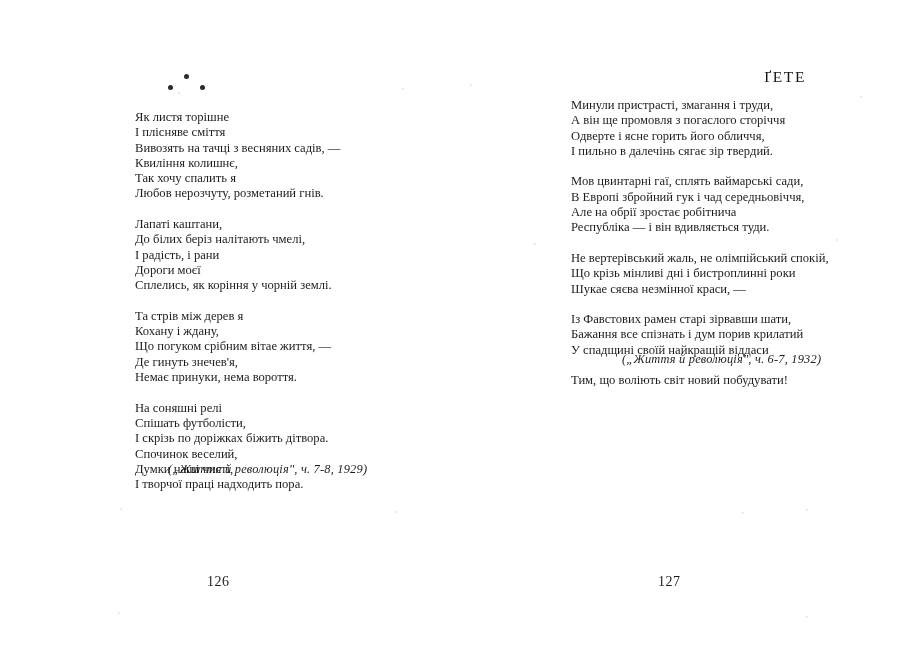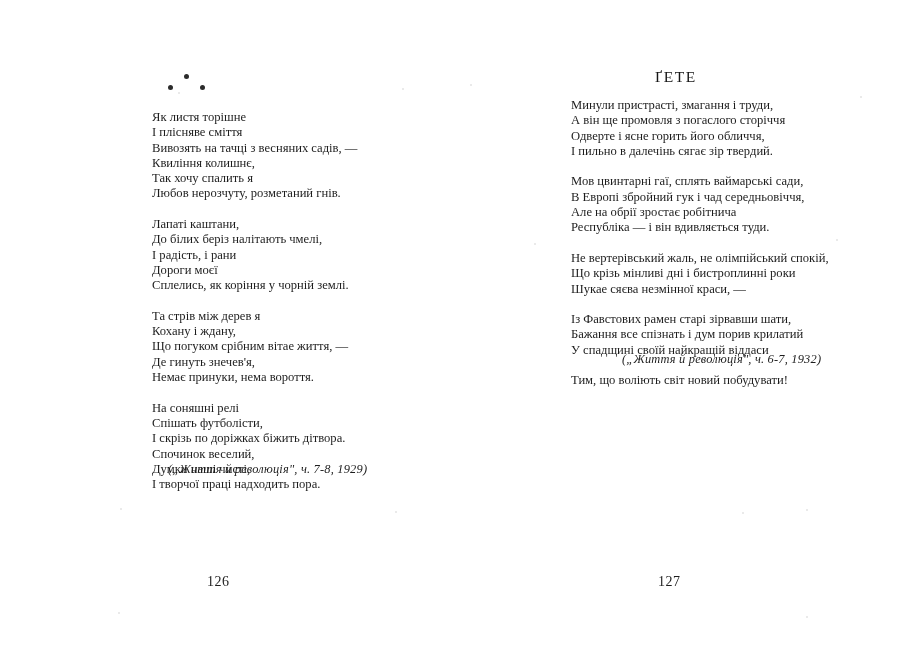--- a/index.html
+++ b/index.html
@@ -52,37 +52,37 @@
   .ornament .dot.top  { left: 36px; top: 2px; }
   .ornament .dot.bl   { left: 20px; top: 13px; }
   .ornament .dot.br   { left: 52px; top: 13px; }
 
   
   .poem-title {
     position: absolute;
     top: 68px;
     left: 0;
     width: 450px;
-    text-align: center;
+    text-align: right;
     font-size: 15.5px;
     letter-spacing: 1.6px;
     font-weight: 400;
     color: #151515;
   }
   .page-right .poem-title { left: 96px; width: 260px; }
 
   
   .poem-body {
     position: absolute;
     font-size: 12.6px;
     line-height: 15.3px;
     color: #1d1d1d;
     white-space: nowrap;
   }
-  .page-left  .poem-body { left: 152px; top: 110px; }
+  .page-left  .poem-body { left: 135px; top: 110px; }
   .page-right .poem-body { left: 555px; top: 98px; }
   .page-right .poem-body { left: 105px; top: 98px; margin-left: 16px; }
 
   .stanza { margin: 0 0 15.3px 0; }
   .stanza:last-of-type { margin-bottom: 0; }
   .verse-line {
     display: block;
     height: 15.3px;
     line-height: 15.3px;
   }

